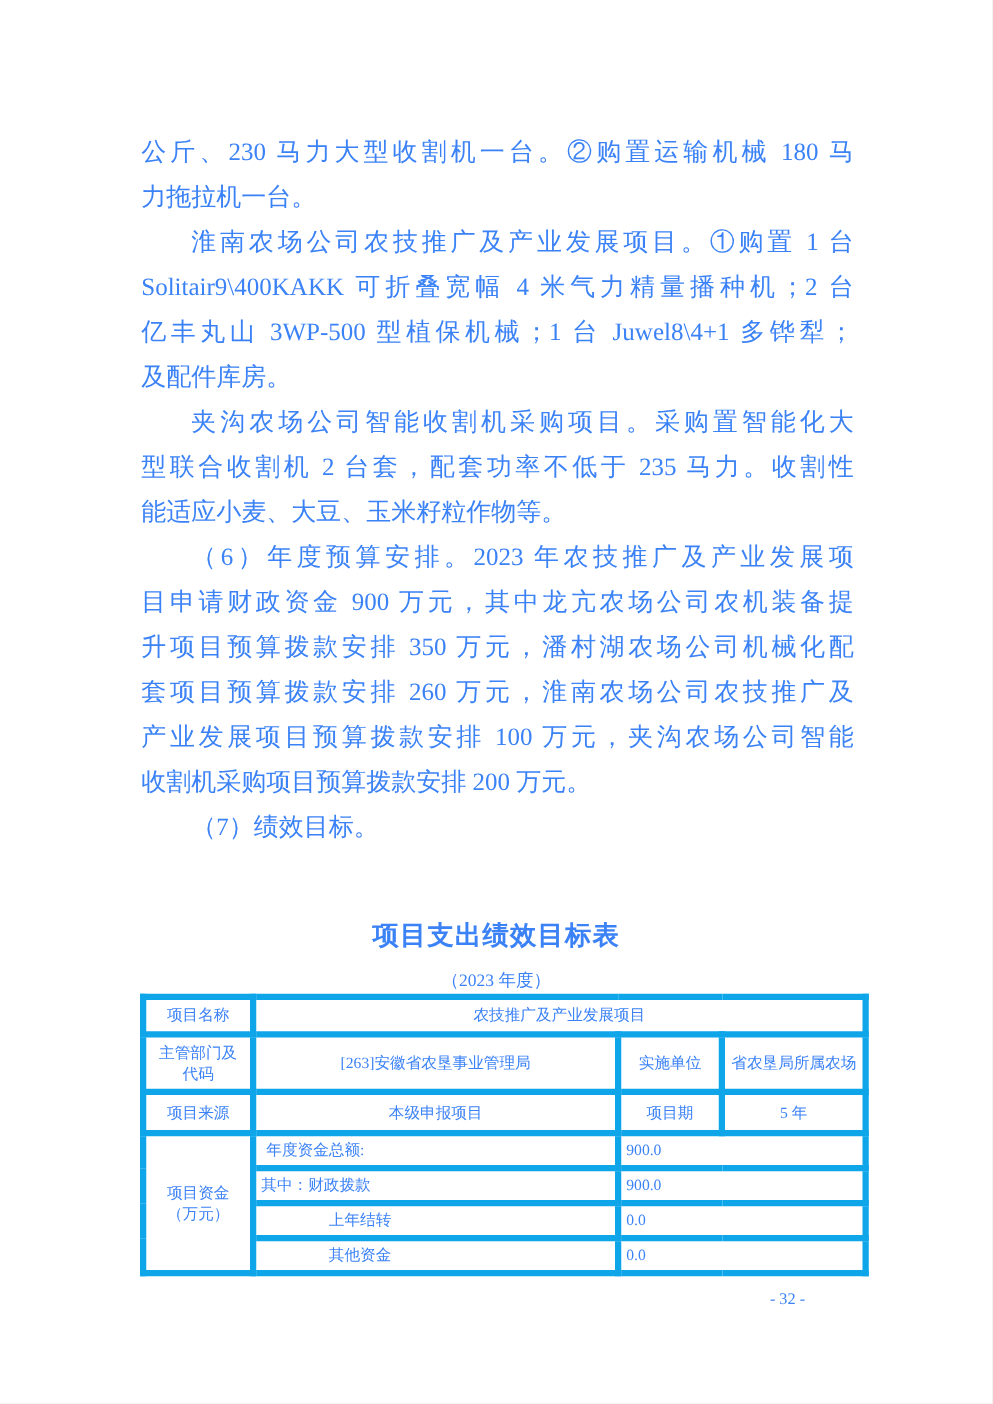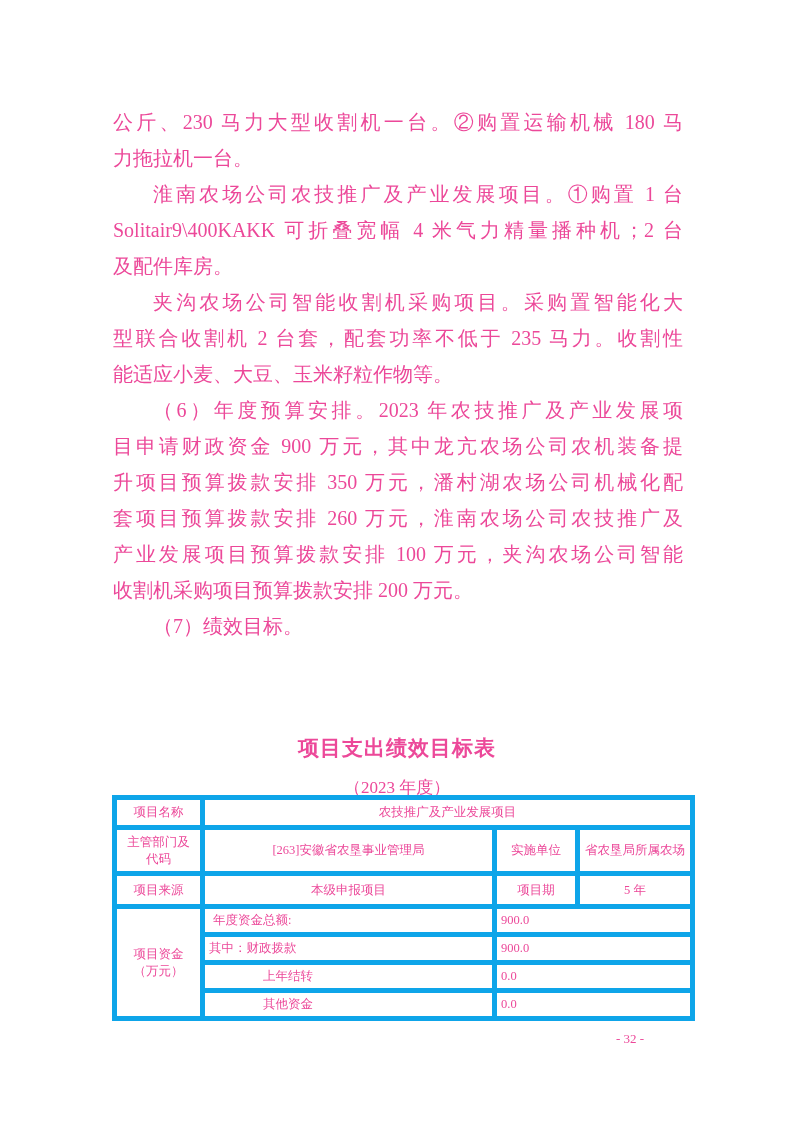--- a/index.html
+++ b/index.html
@@ -1,21 +1,21 @@
 <!DOCTYPE html>
 <html><head>
 <meta charset="utf-8">
 <style>
   html,body { margin:0; padding:0; background:#e8e8e8; }
   .page {
     position:relative;
     width:794px; height:1123px;
     margin:0 auto;
     background:#ffffff;
-    color:#ec4899;
+    color:#3b82f6;
     font-family:"Liberation Serif","DejaVu Serif",serif;
     overflow:hidden;
   }
   
   .body-text {
     position:absolute;
     left:113px; top:104px;
     width:570px;
     font-size:20px;
     line-height:36px;
@@ -37,21 +37,21 @@
     font-family:"Liberation Sans","DejaVu Sans",sans-serif;
     font-weight:bold;
     font-size:21px;
     letter-spacing:1px;
   }
   .tbl-subtitle {
     position:absolute;
     left:0; top:776px;
     width:100%;
     text-align:center;
-    font-size:17px;
+    font-size:14px;
   }
   table.perf {
     position:absolute;
     left:112px; top:795px;
     width:578px;
     border-collapse:collapse;
     table-layout:fixed;
     font-size:12.5px;
   }
   table.perf td {
@@ -86,20 +86,21 @@
 </head>
 <body>
 
 <div class="page">
 
   <div class="body-text">
       <div class="line">公斤、230 马力大型收割机一台。②购置运输机械 180 马</div>
       <div class="line last">力拖拉机一台。</div>
       <div class="line indent">淮南农场公司农技推广及产业发展项目。①购置 1 台</div>
       <div class="line">Solitair9\400KAKK 可折叠宽幅 4 米气力精量播种机；2 台</div>
+      <div class="line">亿丰丸山 3WP-500 型植保机械；1 台 Juwel8\4+1 多铧犁；</div>
       <div class="line last">及配件库房。</div>
       <div class="line indent">夹沟农场公司智能收割机采购项目。采购置智能化大</div>
       <div class="line">型联合收割机 2 台套，配套功率不低于 235 马力。收割性</div>
       <div class="line last">能适应小麦、大豆、玉米籽粒作物等。</div>
       <div class="line indent">（6）年度预算安排。2023 年农技推广及产业发展项</div>
       <div class="line">目申请财政资金 900 万元，其中龙亢农场公司农机装备提</div>
       <div class="line">升项目预算拨款安排 350 万元，潘村湖农场公司机械化配</div>
       <div class="line">套项目预算拨款安排 260 万元，淮南农场公司农技推广及</div>
       <div class="line">产业发展项目预算拨款安排 100 万元，夹沟农场公司智能</div>
       <div class="line last">收割机采购项目预算拨款安排 200 万元。</div>

